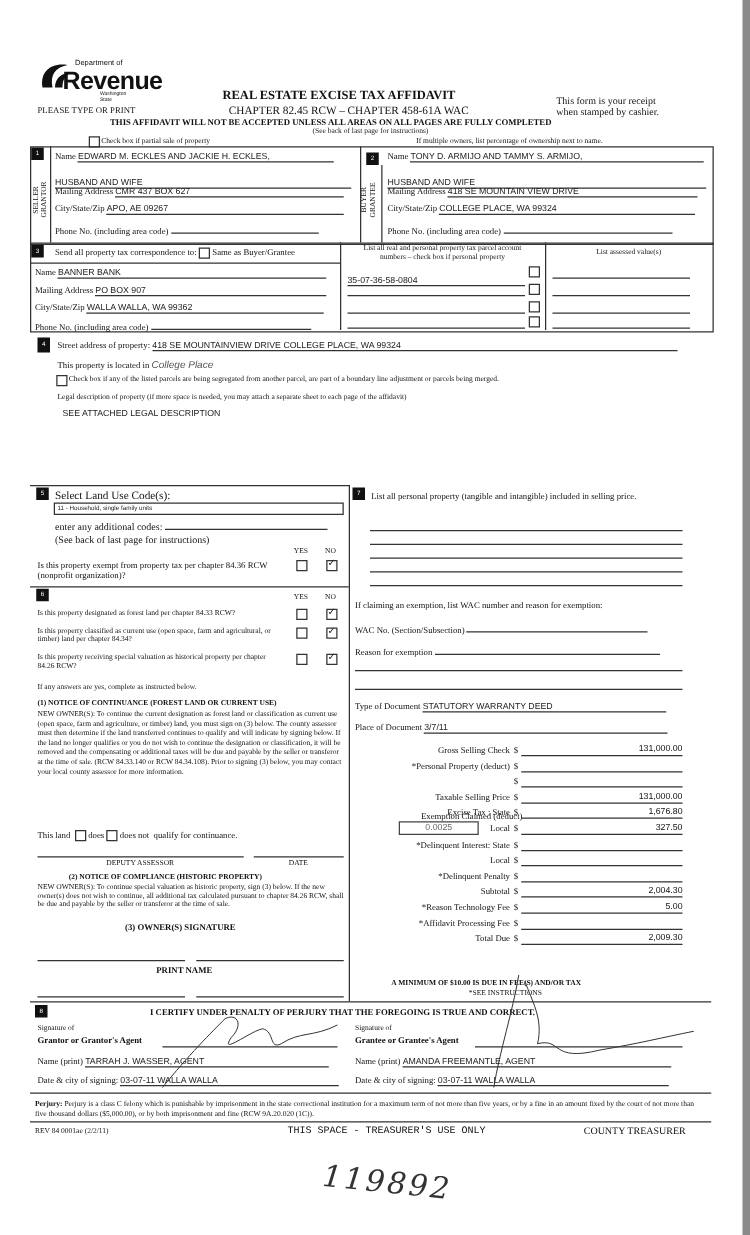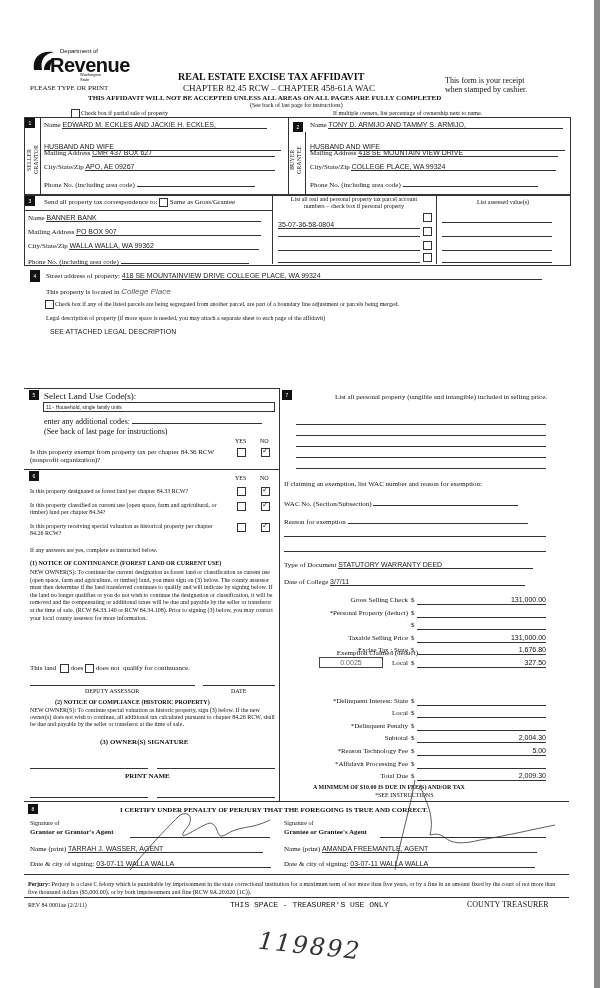--- a/index.html
+++ b/index.html
@@ -99,21 +99,21 @@
 </div>
 
 <div class="box" style="left:24px;top:194px;width:545px;height:70px;"></div>
 <div class="vline" style="left:272px;top:194px;height:70px;"></div>
 <div class="vline" style="left:436px;top:194px;height:70px;"></div>
 <div class="hline" style="left:24px;top:210px;width:248px;"></div>
 <div class="num" style="left:25px;top:196px;">3</div>
 <div class="row t7" style="left:44px;top:198px;">
   <span>Send all property tax correspondence to:</span>
   <span class="cb" style="position:relative;display:inline-block;vertical-align:middle;"></span>
-  <span>Same as Gross/Grantee</span>
+  <span>Same as Buyer/Grantee</span>
 </div>
 <div class="row t7" style="left:28px;top:214px;">
   <span>Name</span>
   <span class="fill uline" style="width:215px;">BANNER BANK</span>
 </div>
 <div class="row t7" style="left:28px;top:228px;">
   <span>Mailing Address</span>
   <span class="fill uline" style="width:185px;">PO BOX 907</span>
 </div>
 <div class="row t7" style="left:28px;top:242px;">
@@ -206,21 +206,21 @@
 <div class="abs t6 b" style="left:55px;top:699px;">(2) NOTICE OF COMPLIANCE (HISTORIC PROPERTY)</div>
 <div class="abs t6" style="left:30px;top:707px;width:245px;line-height:7px;">NEW OWNER(S): To continue special valuation as historic property, sign (3) below. If the new owner(s) does not wish to continue, all additional tax calculated pursuant to chapter 84.26 RCW, shall be due and payable by the seller or transferor at the time of sale.</div>
 <div class="abs t7 b" style="left:100px;top:738px;">(3) OWNER(S) SIGNATURE</div>
 <div class="hline" style="left:30px;top:768px;width:118px;"></div>
 <div class="hline" style="left:157px;top:768px;width:118px;"></div>
 <div class="abs t7 b" style="left:125px;top:772px;">PRINT NAME</div>
 <div class="hline" style="left:30px;top:797px;width:118px;"></div>
 <div class="hline" style="left:157px;top:797px;width:118px;"></div>
 
 <div class="num" style="left:282px;top:390px;">7</div>
-<div class="abs t7" style="left:297px;top:393px;width:250px;line-height:9px;text-align:right;">List all personal property (tangible and intangible) included in selling price.</div>
+<div class="abs t7" style="left:297px;top:393px;width:250px;line-height:9px;">List all personal property (tangible and intangible) included in selling price.</div>
 <div class="hline" style="left:296px;top:424px;width:250px;"></div>
 <div class="hline" style="left:296px;top:435px;width:250px;"></div>
 <div class="hline" style="left:296px;top:446px;width:250px;"></div>
 <div class="hline" style="left:296px;top:457px;width:250px;"></div>
 <div class="hline" style="left:296px;top:468px;width:250px;"></div>
 <div class="abs t7" style="left:284px;top:480px;">If claiming an exemption, list WAC number and reason for exemption:</div>
 <div class="row t7" style="left:284px;top:497px;">
   <span>WAC No. (Section/Subsection)</span>
   <span class="uline" style="width:145px;height:8px;"></span>
 </div>
@@ -228,21 +228,21 @@
   <span>Reason for exemption</span>
   <span class="uline" style="width:180px;height:8px;"></span>
 </div>
 <div class="hline" style="left:284px;top:536px;width:262px;"></div>
 <div class="hline" style="left:284px;top:551px;width:262px;"></div>
 <div class="row t7" style="left:284px;top:561px;">
   <span>Type of Document</span>
   <span class="fill uline" style="width:195px;">STATUTORY WARRANTY DEED</span>
 </div>
 <div class="row t7" style="left:284px;top:578px;">
-  <span>Date of College</span>
+  <span>Place of Document</span>
   <span class="fill uline" style="width:195px;">3/7/11</span>
 </div>
 
 <div class="abs" style="left:284px;top:594px;width:262px;">
   <div style="position:relative;height:12.6px;">
     <span class="abs t7 right" style="right:138px;top:2px;">Gross Selling Check</span>
     <span class="abs t7" style="left:127px;top:2px;">$</span>
     <span class="abs" style="left:133px;right:0;top:2px;height:8px;border-bottom:1px solid #333;">
         <span class="money-val">131,000.00</span>
       </span>
@@ -276,21 +276,21 @@
       </span>
   </div>
   <div style="position:relative;height:12.6px;">
     <span class="abs fill" style="left:35px;top:0;width:62px;height:9px;border:1px solid #444;text-align:center;color:#666;line-height:9px;">0.0025</span>
     <span class="abs t7 right" style="right:138px;top:2px;">Local</span>
     <span class="abs t7" style="left:127px;top:2px;">$</span>
     <span class="abs" style="left:133px;right:0;top:2px;height:8px;border-bottom:1px solid #333;">
         <span class="money-val">327.50</span>
       </span>
   </div>
-  <div style="position:relative;height:12.6px;margin-top:25px;">
+  <div style="position:relative;height:12.6px;">
     <span class="abs t7 right" style="right:138px;top:2px;">*Delinquent Interest: State</span>
     <span class="abs t7" style="left:127px;top:2px;">$</span>
     <span class="abs" style="left:133px;right:0;top:2px;height:8px;border-bottom:1px solid #333;">
         <span class="money-val"></span>
       </span>
   </div>
   <div style="position:relative;height:12.6px;">
     <span class="abs t7 right" style="right:138px;top:2px;">Local</span>
     <span class="abs t7" style="left:127px;top:2px;">$</span>
     <span class="abs" style="left:133px;right:0;top:2px;height:8px;border-bottom:1px solid #333;">

